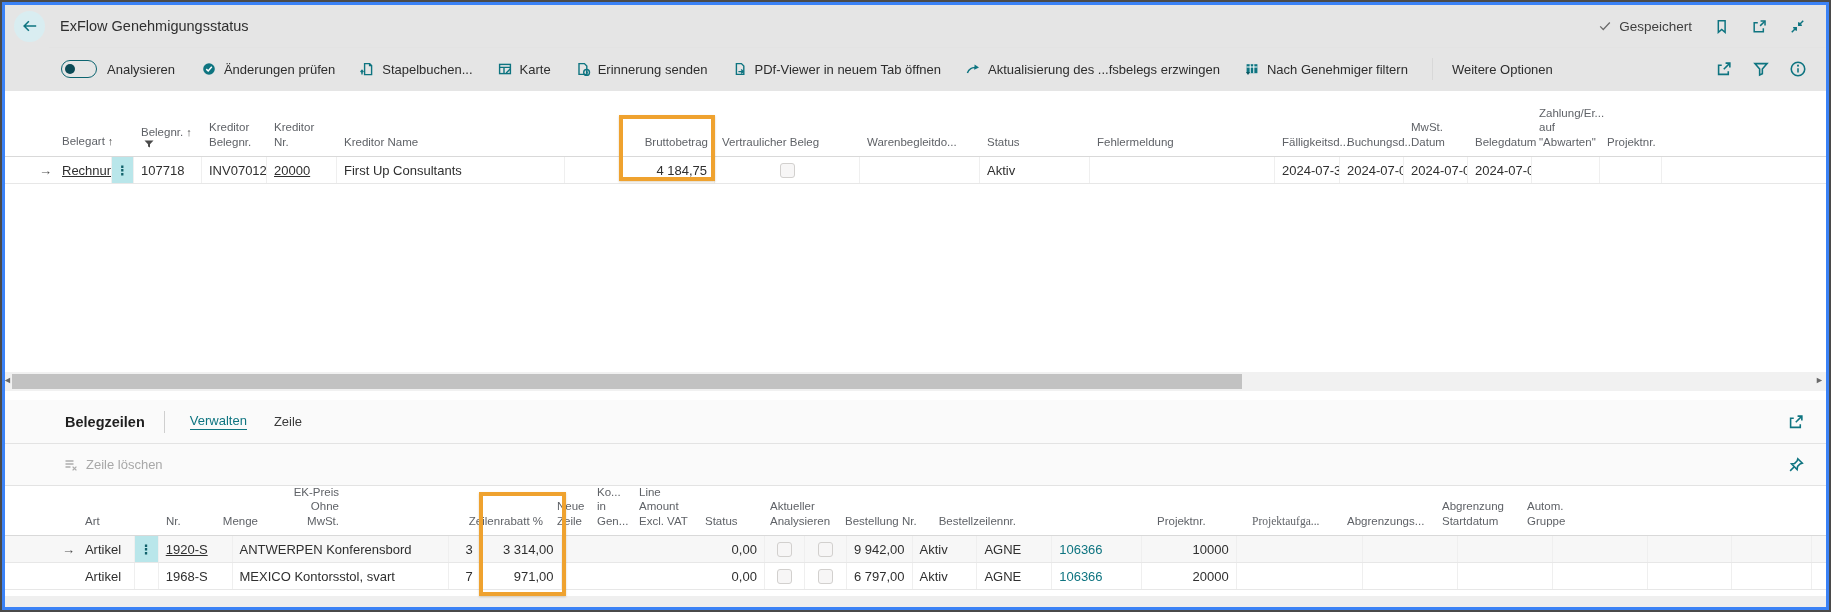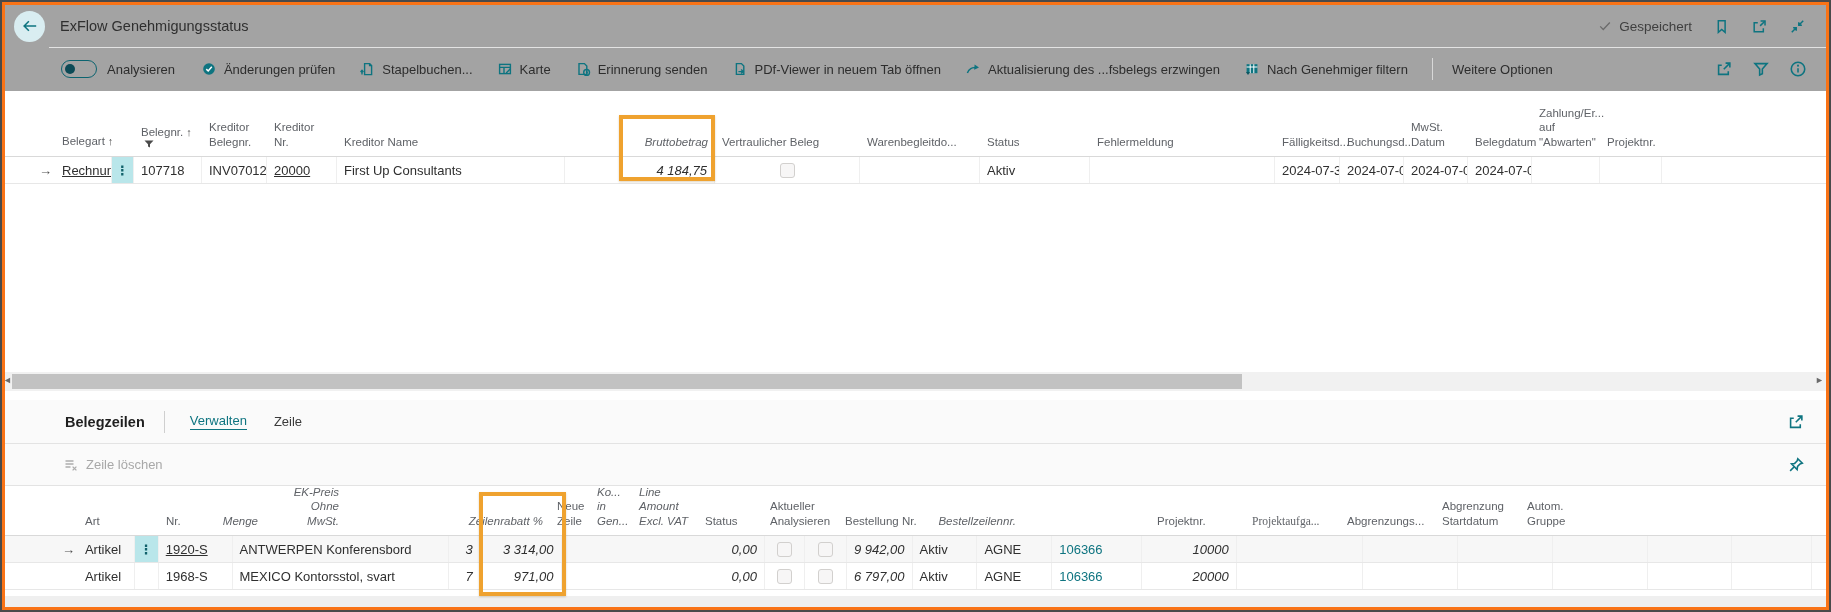--- a/index.html
+++ b/index.html
@@ -1,19 +1,19 @@
 <!DOCTYPE html>
 <html><head>
 <meta charset="utf-8">
 <style>
   * { margin:0; padding:0; box-sizing:border-box; }
   html,body { width:1831px; height:612px; }
   body { font-family:"Liberation Sans","DejaVu Sans",sans-serif; background:#fff; position:relative; }
   .screen { position:absolute; inset:0; background:#4a4a4a; padding:2px; }
-  .orange-frame { width:100%; height:100%; border:3px solid #f97316; background:#a3a3a3; position:relative; overflow:hidden; }
+  .orange-frame { width:100%; height:100%; border:3px solid #3b82f6; background:#e5e5e5; position:relative; overflow:hidden; }
 
   
   .titlebar { height:42px; display:flex; align-items:center; position:relative; }
   .back-circle { width:31px; height:31px; border-radius:50%; background:#d9edf1; display:flex; align-items:center; justify-content:center; margin-left:9px; flex:0 0 auto; }
   .page-title { margin-left:15px; font-size:14.5px; color:#2f2f2f; white-space:nowrap; }
   .titlebar-right { margin-left:auto; margin-right:20px; display:flex; align-items:center; gap:21px; }
   .saved { display:flex; align-items:center; gap:7px; font-size:13.5px; color:#3f3f3f; }
   .hr1 { position:absolute; top:42px; left:44px; right:0; height:1px; background:#e3e3e3; }
 
   
@@ -26,21 +26,21 @@
   .tb-more { font-size:13px; color:#2d2d2d; white-space:nowrap; cursor:pointer; }
   .toolbar-icons { margin-left:auto; margin-right:19px; display:flex; align-items:center; gap:19px; }
 
   
   .ghead { display:flex; align-items:flex-end; font-size:11.5px; color:#5f6267; border-bottom:1px solid #d9d9d9; background:#fff; }
   .ghead .th { padding:0 7px 7px 7px; line-height:1.25; }
   .pre { white-space:pre-line; }
   .grow { display:flex; align-items:stretch; font-size:13px; color:#2f2f2f; border-bottom:1px solid #e7e7e7; height:27px; background:#fff; }
   .grow .td { padding:0 7px; border-right:1px solid #efefef; display:flex; align-items:center; overflow:hidden; white-space:nowrap; }
   .noborder { border-right:none !important; }
-  .ar { justify-content:flex-end; text-align:right;font-style:italic; }
+  .ar { justify-content:flex-end; text-align:right; }
   .ac { justify-content:center; }
   .arrow-cell { color:#4f4f4f; font-size:13px; padding:0 0 0 4px !important; border-right:none !important; }
   .menu-cell { background:#b9e6ea; color:#11616b; font-weight:bold; font-size:13px; justify-content:center; padding:0 !important; cursor:pointer; }
   .lnk-dark { text-decoration:underline; color:#2f2f2f; cursor:pointer; }
   .lnk-teal { color:#0e7480; cursor:pointer; }
   .cb { width:15px; height:15px; border:1px solid #d2d0ce; background:#f7f6f6; border-radius:3px; flex:0 0 auto; }
 
   
   .tg-head { height:66px; padding-left:30px; }
   .tg-row  { padding-left:30px; }
@@ -63,21 +63,21 @@
   .sp-div { width:1px; height:22px; background:#cfcfcf; margin-right:25px; }
   .sp-tab { font-size:13px; color:#3a3a3a; margin-right:27px; cursor:pointer; }
   .sp-tab.active { color:#0e7480; border-bottom:1.5px solid #0e7480; padding-bottom:1px; }
   .sp-right { margin-left:auto; margin-right:21px; display:flex; align-items:center; }
   .sp-actions { height:42px; background:#fafafa; border-bottom:1px solid #e3e3e3; display:flex; align-items:center; padding-left:58px; }
   .act-disabled { display:flex; align-items:center; gap:7px; font-size:13px; color:#a8a8a8; cursor:default; }
 
   .bg-head { height:50px; padding-left:53px; }
   .bg-row  { padding-left:53px; }
   .bc0{width:20px;} .bc1{width:57px;} .bc2{width:24px;} .bc3{width:74px;} .bc4{width:217px;}
-  .bc5{width:32px;} .bc6{width:81px;} .bc7{width:204px;} .bc8{width:40px;} .bc9{width:42px;font-style:italic;}
+  .bc5{width:32px;} .bc6{width:81px;} .bc7{width:204px;} .bc8{width:40px;} .bc9{width:42px;}
   .bc10{width:66px;} .bc11{width:65px;} .bc12{width:75px;} .bc13{width:90px;} .bc14{width:95px;}
   .bc15{width:127px;} .bc16{width:95px;} .bc17{width:95px;font-family:Liberation Serif, serif;} .bc18{width:95px;} .bc19{width:85px;}
   .bc20{width:80px;} .bcend{flex:1;}
   .bg-row.alt { background:#f7f7f7; }
   .sp-footer-white { height:6px; background:#fff; }
   .sp-footer-grey { height:12px; background:#efefef; }
 
   
   .hl-box { position:absolute; border:4px solid #efa22f; box-shadow:0 1px 2px rgba(120,80,0,.25); pointer-events:none; z-index:5; }
   #hl-brutto { left:614px; top:110px; width:96px; height:66px; }

